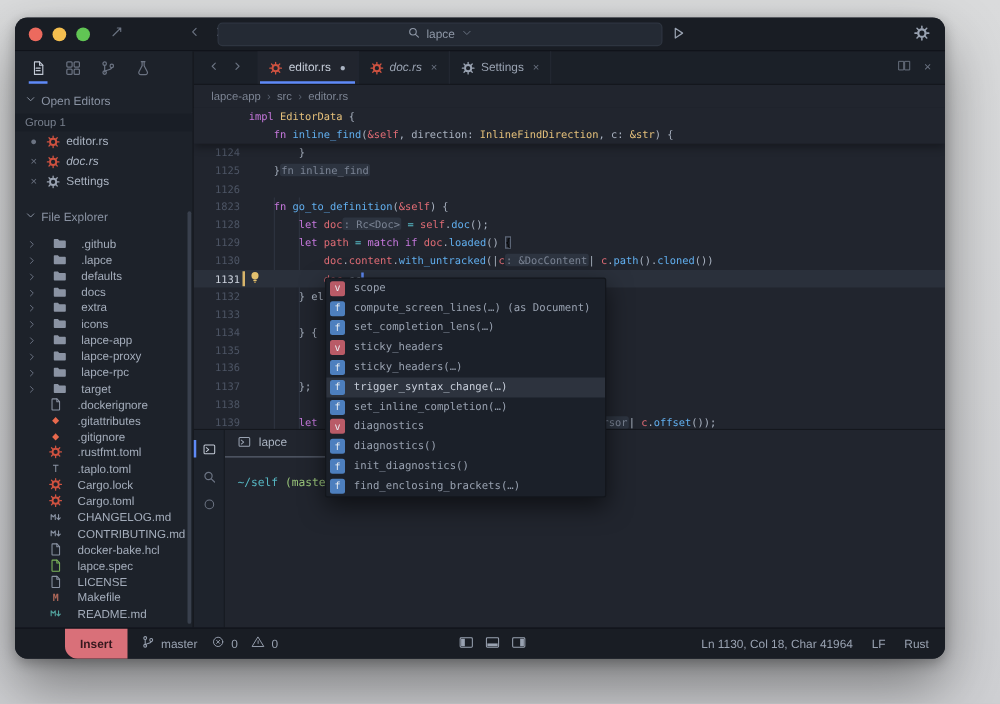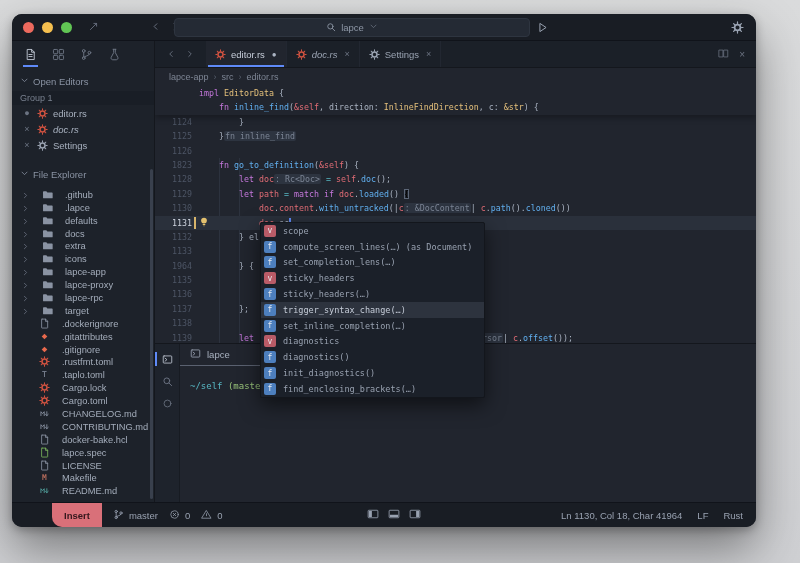--- a/index.html
+++ b/index.html
@@ -641,21 +641,21 @@
             <div class="code-line"><span class="gutter">1128</span><span class="ltext"><span class="tk-pu">        </span><span class="tk-kw">let</span><span class="tk-pu"> </span><span class="tk-var">doc</span><span class="tk-hint">: Rc&lt;Doc&gt;</span><span class="tk-pu"> </span><span class="tk-op">=</span><span class="tk-pu"> </span><span class="tk-var">self</span><span class="tk-pu">.</span><span class="tk-fn">doc</span><span class="tk-pu">();</span></span></div>
             <div class="code-line"><span class="gutter">1129</span><span class="ltext"><span class="tk-pu">        </span><span class="tk-kw">let</span><span class="tk-pu"> </span><span class="tk-var">path</span><span class="tk-pu"> </span><span class="tk-op">=</span><span class="tk-pu"> </span><span class="tk-kw">match</span><span class="tk-pu"> </span><span class="tk-kw">if</span><span class="tk-pu"> </span><span class="tk-var">doc</span><span class="tk-pu">.</span><span class="tk-fn">loaded</span><span class="tk-pu">() </span><span class="tk-br">{</span></span></div>
             <div class="code-line"><span class="gutter">1130</span><span class="ltext"><span class="tk-pu">            </span><span class="tk-var">doc</span><span class="tk-pu">.</span><span class="tk-var">content</span><span class="tk-pu">.</span><span class="tk-fn">with_untracked</span><span class="tk-pu">(|</span><span class="tk-var">c</span><span class="tk-hint">: &amp;DocContent</span><span class="tk-pu">| </span><span class="tk-var">c</span><span class="tk-pu">.</span><span class="tk-fn">path</span><span class="tk-pu">().</span><span class="tk-fn">cloned</span><span class="tk-pu">())</span></span></div>
             <div class="code-line current"><span class="gutter">1131</span><span class="ltext"><span class="tk-pu">            </span><span class="tk-var">doc</span><span class="tk-pu">.</span><span class="tk-pu">sc</span><span class="caret"></span></span><span class="line-modbar"></span><span class="line-bulb"><svg width="12" height="12" viewBox="0 0 16 16">
                   <circle cx="8" cy="6" r="3.8" fill="#e3c06e"></circle>
                   <rect x="6.2" y="10.2" width="3.6" height="1.7" rx="0.6" fill="#e3c06e"></rect>
                   <rect x="6.8" y="12.5" width="2.4" height="1.1" rx="0.5" fill="#b99a55"></rect>
                 </svg></span></div>
             <div class="code-line"><span class="gutter">1132</span><span class="ltext"><span class="tk-pu">        } el</span></span></div>
             <div class="code-line"><span class="gutter">1133</span><span class="ltext"></span></div>
-            <div class="code-line"><span class="gutter">1964</span><span class="ltext"><span class="tk-pu">        } {</span></span></div>
+            <div class="code-line"><span class="gutter">1134</span><span class="ltext"><span class="tk-pu">        } {</span></span></div>
             <div class="code-line"><span class="gutter">1135</span><span class="ltext"></span></div>
             <div class="code-line"><span class="gutter">1136</span><span class="ltext"></span></div>
             <div class="code-line"><span class="gutter">1137</span><span class="ltext"><span class="tk-pu">        };</span></span></div>
             <div class="code-line"><span class="gutter">1138</span><span class="ltext"></span></div>
             <div class="code-line"><span class="gutter">1139</span><span class="ltext"><span class="tk-pu">        </span><span class="tk-kw">let</span><span class="tk-pu"> </span><span class="tk-gap"></span><span class="tk-hint">rsor</span><span class="tk-pu">| </span><span class="tk-var">c</span><span class="tk-pu">.</span><span class="tk-fn">offset</span><span class="tk-pu">());</span></span></div>
           </div>
       </div>
 
       <div class="terminal">
         <div class="term-strip" id="term-strip">

